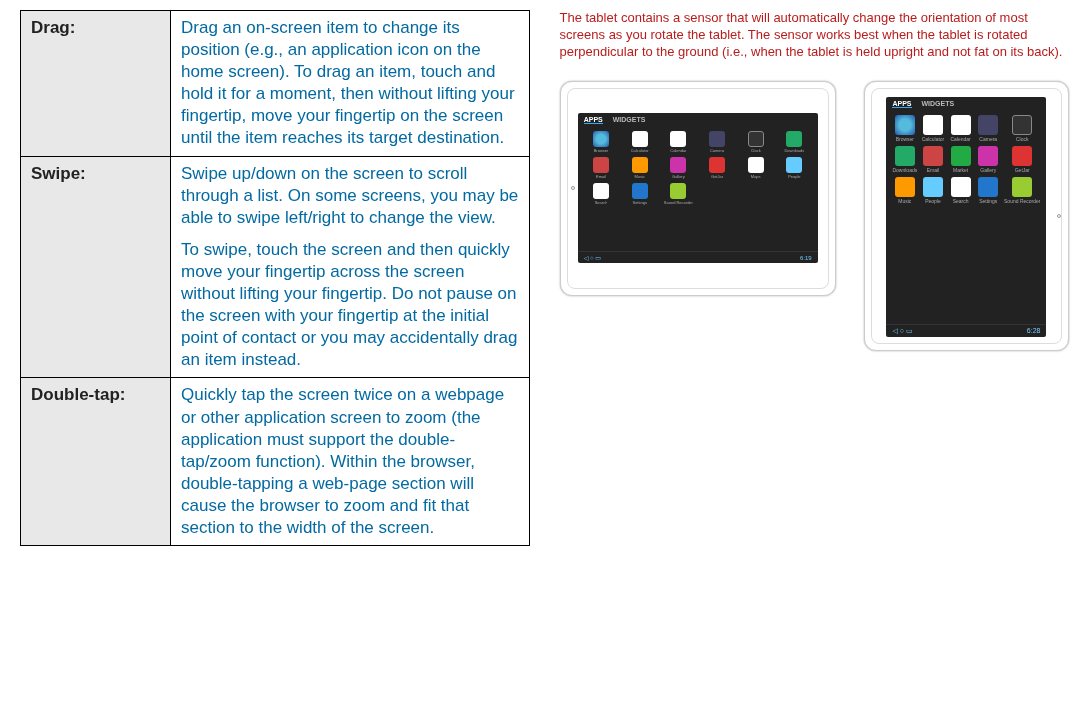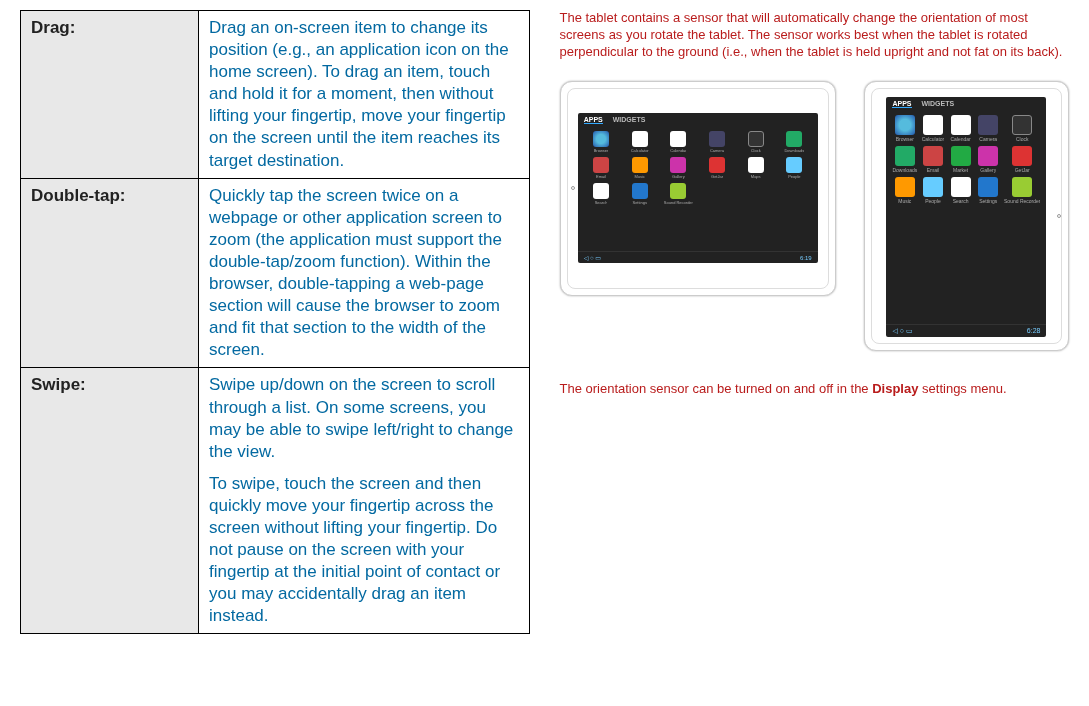--- a/index.html
+++ b/index.html
@@ -20,21 +20,21 @@
     }
     table.gesture td {
       border: 1.5px solid #000;
       padding: 6px 10px;
       vertical-align: top;
       font-size: 17px;
       line-height: 1.3;
       color: #0369a1;
     }
     table.gesture td.label {
-      width: 178px;
+      width: 150px;
       font-weight: bold;
       background: #e8e8e8;
       color: #222;
     }
     .multi-para p { margin-bottom: 10px; }
     .multi-para p:last-child { margin-bottom: 0; }
     h1.section-title {
       font-size: 28px;
       font-weight: bold;
       color: #222;
@@ -148,29 +148,29 @@
 
 <div class="left-col">
   <table class="gesture">
     <tbody>
         <tr>
       <td class="label">Drag:</td>
       <td>Drag an on-screen item to change its position (e.g., an application icon on the home screen).
 To drag an item, touch and hold it for a moment, then without lifting your fingertip, move your fingertip on the screen until the item reaches its target destination.</td>
     </tr>
     <tr>
-      <td class="label">Double-tap:</td>
-      <td>Quickly tap the screen twice on a webpage or other application screen to zoom (the application must support the double-tap/zoom function). Within the browser, double-tapping a web-page section will cause the browser to zoom and fit that section to the width of the screen.</td>
-    </tr>
-    <tr>
       <td class="label">Swipe:</td>
       <td class="multi-para">
         <p>Swipe up/down on the screen to scroll through a list. On some screens, you may be able to swipe left/right to change the view.</p>
         <p>To swipe, touch the screen and then quickly move your fingertip across the screen without lifting your fingertip. Do not pause on the screen with your fingertip at the initial point of contact or you may accidentally drag an item instead.</p>
       </td>
+    </tr>
+    <tr>
+      <td class="label">Double-tap:</td>
+      <td>Quickly tap the screen twice on a webpage or other application screen to zoom (the application must support the double-tap/zoom function). Within the browser, double-tapping a web-page section will cause the browser to zoom and fit that section to the width of the screen.</td>
     </tr>
   </tbody>
     </table>
 </div>
 
 <div class="right-col">
   <p class="body-text">The tablet contains a sensor that will automatically change the orientation of most screens as you rotate the tablet. The sensor works best when the tablet is rotated perpendicular to the ground (i.e., when the tablet is held upright and not fat on its back).</p>
 
   <div class="tablet-row">
 
@@ -325,16 +325,13 @@
           <div class="screen-navbar">
             <span>◁   ○   ▭</span>
             <span>6:28</span>
           </div>
         </div>
       </div>
     </div>
 
   </div>
 
-  <p class="body-text">
-    <span>The orientation sensor can be turned on and off in the </span><b>Display</b><span> settings menu.</span>
-  </p>
 </div>
 
 </body></html>

